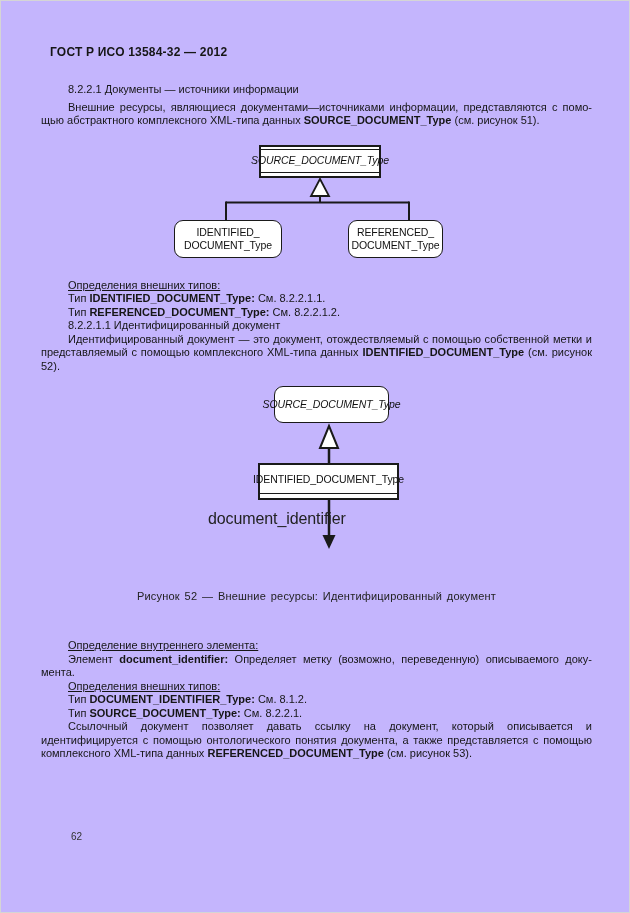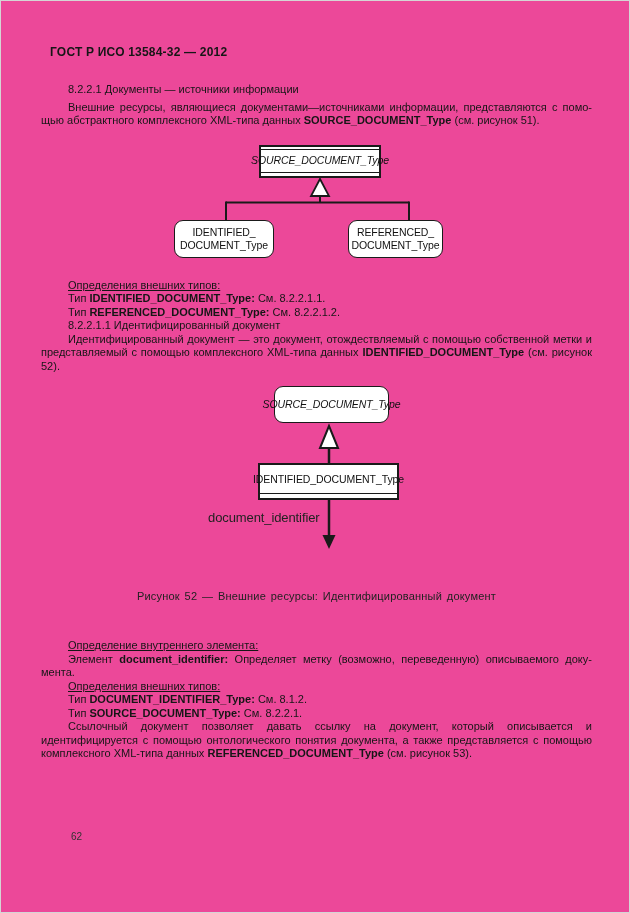--- a/index.html
+++ b/index.html
@@ -1,19 +1,19 @@
 <!DOCTYPE html>
 <html><head>
 <meta charset="utf-8">
 <style>
   * { margin:0; padding:0; box-sizing:border-box; }
   html,body { background:#e9e9e9; }
   .page {
     position:relative; width:630px; height:913px; margin:0 auto;
-    background:#ec4899; border:1px solid #d5d5d5;
+    background:#c4b5fd; border:1px solid #d5d5d5;
     font-family:"Liberation Sans", sans-serif; color:#161616;
     overflow:hidden;
   }
   .doc-header {
     position:absolute; left:49px; top:44px;
     font-size:12px; font-weight:bold; letter-spacing:0.2px;
   }
   .content {
     position:absolute; left:40px; top:82px; width:551px;
   }
@@ -40,31 +40,31 @@
   .rounded { border:1.5px solid #1a1a1a; border-radius:9px; }
   .plain   { border:2px solid #1a1a1a; }
   .cmp { width:100%; }
   .name-area { flex:1; width:100%; display:flex; align-items:center; justify-content:center; }
   .it { font-style:italic; }
   
   .fig51 { height:113px; }
   .f51-parent { left:218px; top:0; width:122px; height:33px; }
   .f51-parent .cmp-top { height:3px; border-bottom:1px solid #1a1a1a; }
   .f51-parent .cmp-bot { height:4px; border-top:1px solid #1a1a1a; }
-  .f51-left  { left:133px; top:75px; width:100px; height:38px; }
+  .f51-left  { left:133px; top:75px; width:108px; height:38px; }
   .f51-right { left:307px; top:75px; width:95px; height:38px; }
   
   .fig52 { height:195px; }
   .f52-parent { left:233px; top:1px; width:115px; height:37px; }
   .f52-main   { left:217px; top:78px; width:141px; height:37px; }
   .f52-main .cmp-bot { height:5px; border-top:1px solid #1a1a1a; }
   .f52-target { left:222px; top:165px; width:128px; height:29px; letter-spacing:-0.2px; }
   .f52-label  {
     position:absolute; z-index:1; left:167px; top:125px; width:110px;
-    text-align:right; font-size:13px; color:#222; letter-spacing:-0.1px;
+    text-align:right; font-size:16px; color:#222; letter-spacing:-0.1px;
   }
   .page-number { position:absolute; left:46px; top:830px; font-size:10px; color:#333;margin-left:24px; }
   
   .mt-heading { margin-top:4px; }
   .sp1 { margin-top:17px; }   
   .sp2 { margin-top:7px; }    
   .sp3 { margin-top:21px; }   
   .sp4 { margin-top:12px; }   
   .sp5 { margin-top:10px; }   
   .sp6 { margin-top:36px; }   

